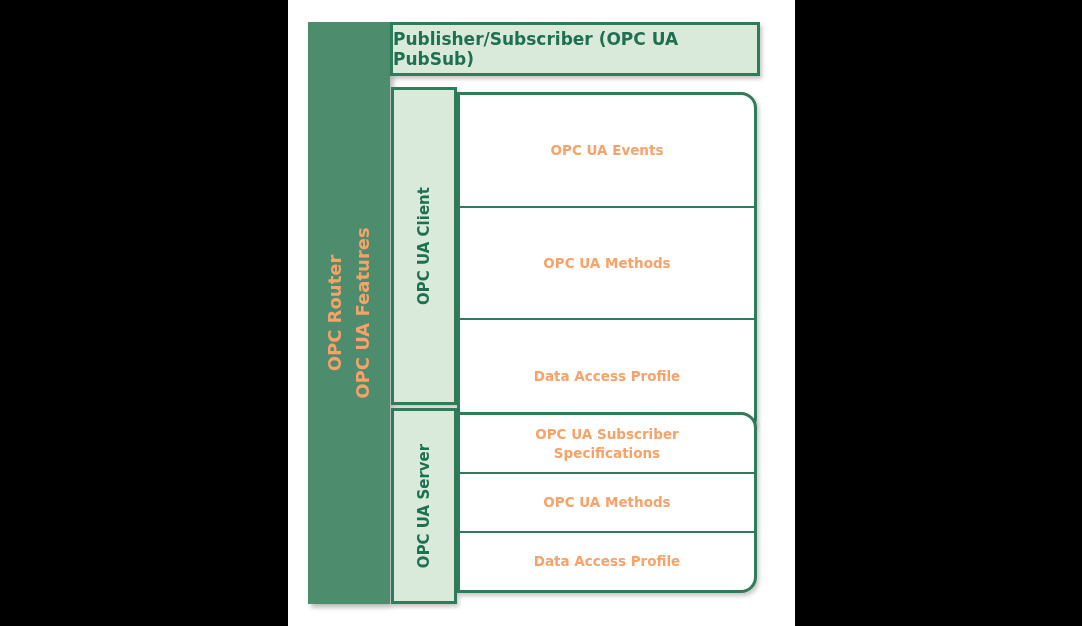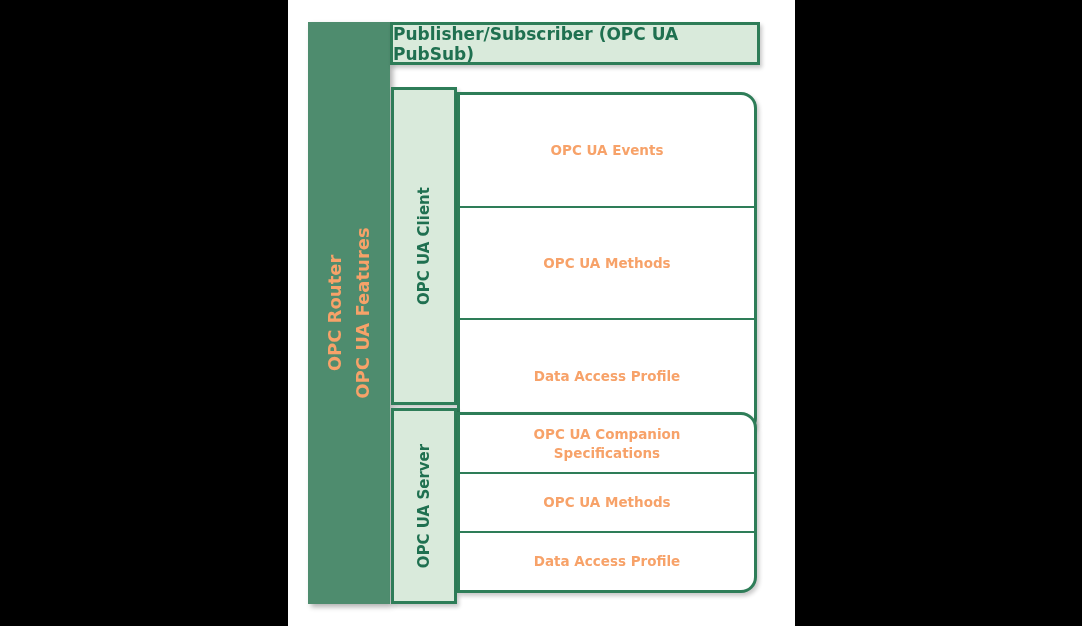--- a/index.html
+++ b/index.html
@@ -48,21 +48,21 @@
     font-size: 18px;
     line-height: 28px;
   }
 
   
   .header-bar {
     position: absolute;
     left: 102px;
     top: 22px;
     width: 370px;
-    height: 43px;
+    height: 54px;
     box-sizing: border-box;
     background: #D9EADB;
     border: 3px solid #2E7D58;
     display: flex;
     align-items: center;
     justify-content: center;
     color: #1F7050;
     font-weight: bold;
     font-size: 17px;
     box-shadow: 2px 3px 4px rgba(0,0,0,0.22);
@@ -157,21 +157,21 @@
       <div class="row">
         <span class="item-label">Data Access Profile</span>
       </div>
     </div>
 
     <div class="v-col server">
       <span class="rot-label">OPC UA Server</span>
     </div>
     <div class="item-box server">
       <div class="row narrow">
-        <span class="item-label">OPC UA Companion Specifications</span>
+        <span class="item-label">OPC UA Subscriber Specifications</span>
       </div>
       <div class="row">
         <span class="item-label">OPC UA Methods</span>
       </div>
       <div class="row">
         <span class="item-label">Data Access Profile</span>
       </div>
     </div>
 
   </div>

